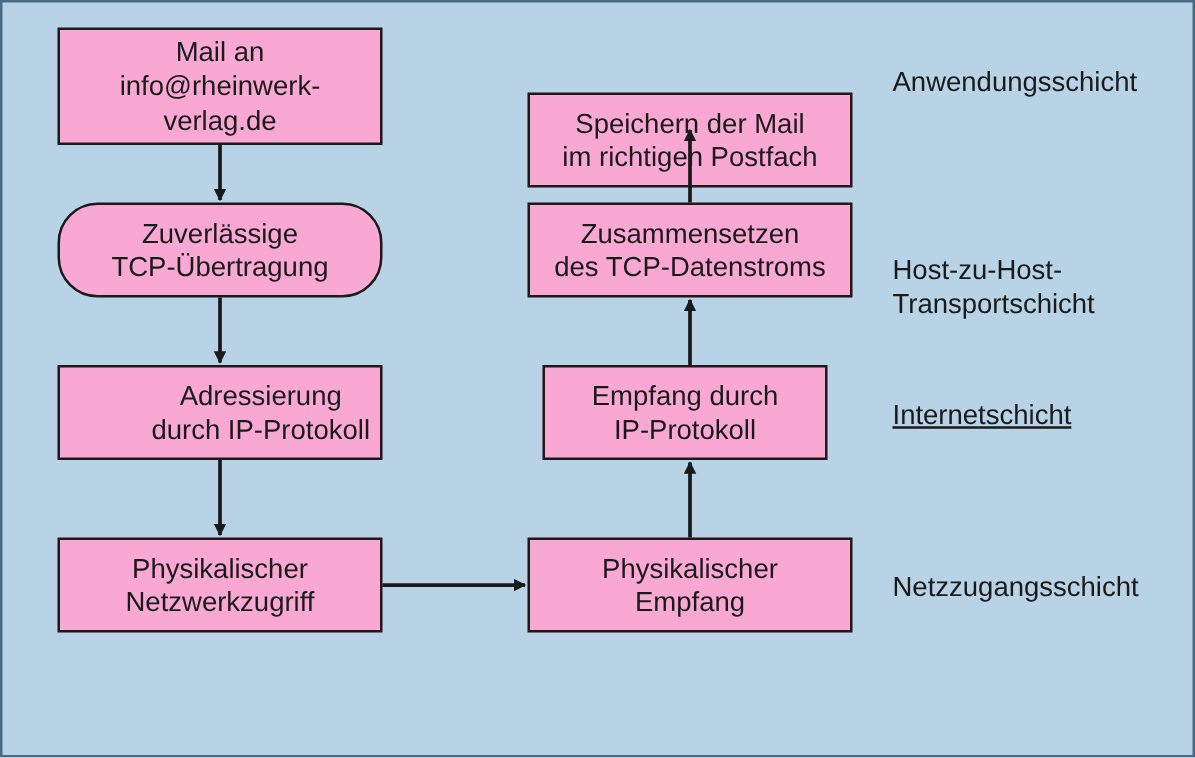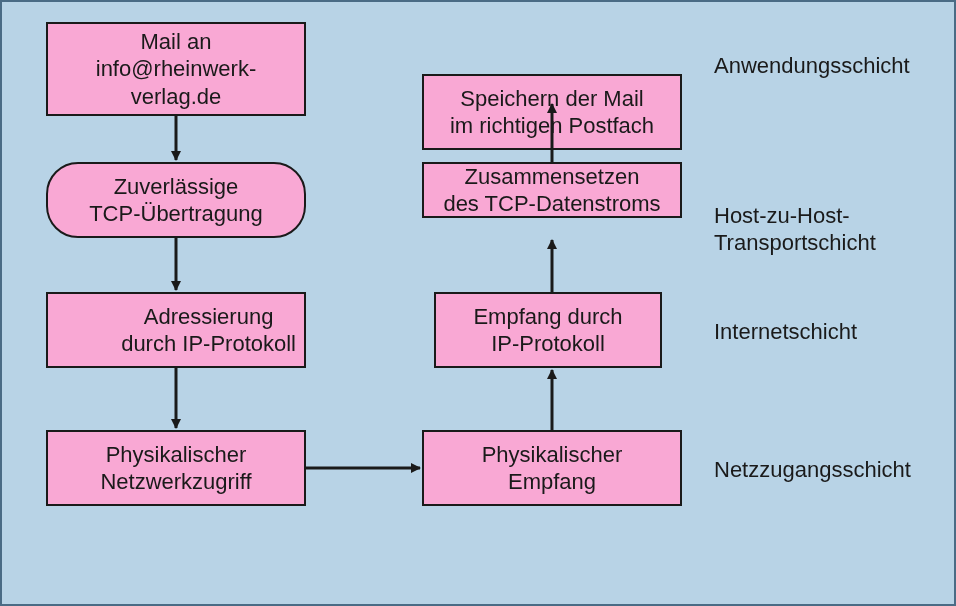--- a/index.html
+++ b/index.html
@@ -61,37 +61,37 @@
   <div class="box" style="left:44px; top:290px; width:260px; height:76px;justify-content:flex-end;">
     <span>Adressierung<br>durch IP-Protokoll</span>
   </div>
   <div class="box" style="left:44px; top:428px; width:260px; height:76px;">
     <span>Physikalischer<br>Netzwerkzugriff</span>
   </div>
 
   <div class="box" style="left:420px; top:24px; width:260px; height:76px;margin-top:48px;">
     <span>Speichern der Mail<br>im richtigen Postfach</span>
   </div>
-  <div class="box" style="left:420px; top:160px; width:260px; height:56px;">
+  <div class="box" style="left:420px; top:160px; width:260px; height:76px;">
     <span>Zusammensetzen<br>des TCP-Datenstroms</span>
   </div>
   <div class="box" style="left:432px; top:290px; width:228px; height:76px;">
     <span>Empfang durch<br>IP-Protokoll</span>
   </div>
   <div class="box" style="left:420px; top:428px; width:260px; height:76px;">
     <span>Physikalischer<br>Empfang</span>
   </div>
 
   <div class="label" style="left:712px; top:172px; white-space:pre-line;">
     <span>Host-zu-Host-<br>Transportschicht</span>
   </div>
   <div class="label" style="left:712px; top:50px;">
     <span>Anwendungsschicht</span>
   </div>
-  <div class="label" style="left:712px; top:316px;">
+  <div class="label" style="left:712px; top:316px;text-decoration:underline;">
     <span>Internetschicht</span>
   </div>
   <div class="label" style="left:712px; top:454px;">
     <span>Netzzugangsschicht</span>
   </div>
 
 
   <svg class="arrows">
     <defs>
       <marker id="ah" markerWidth="12" markerHeight="12" refX="9" refY="5" orient="auto" markerUnits="userSpaceOnUse">

